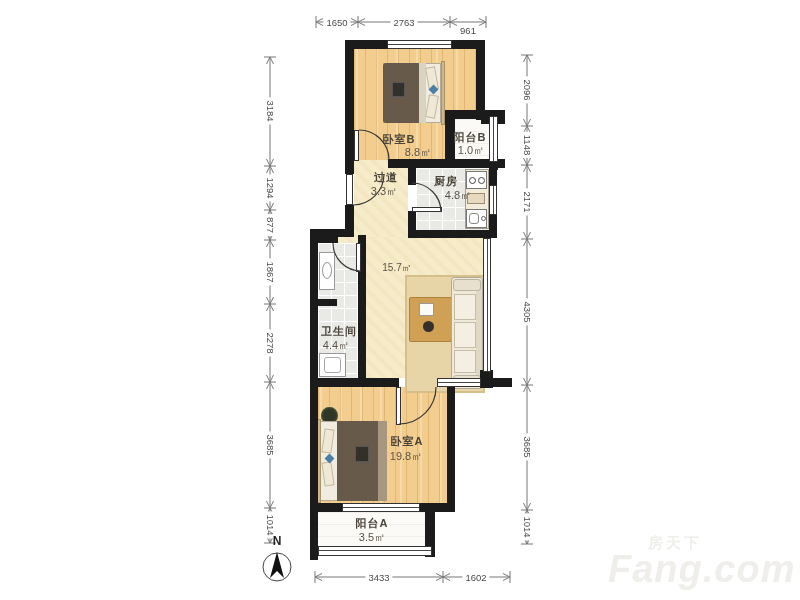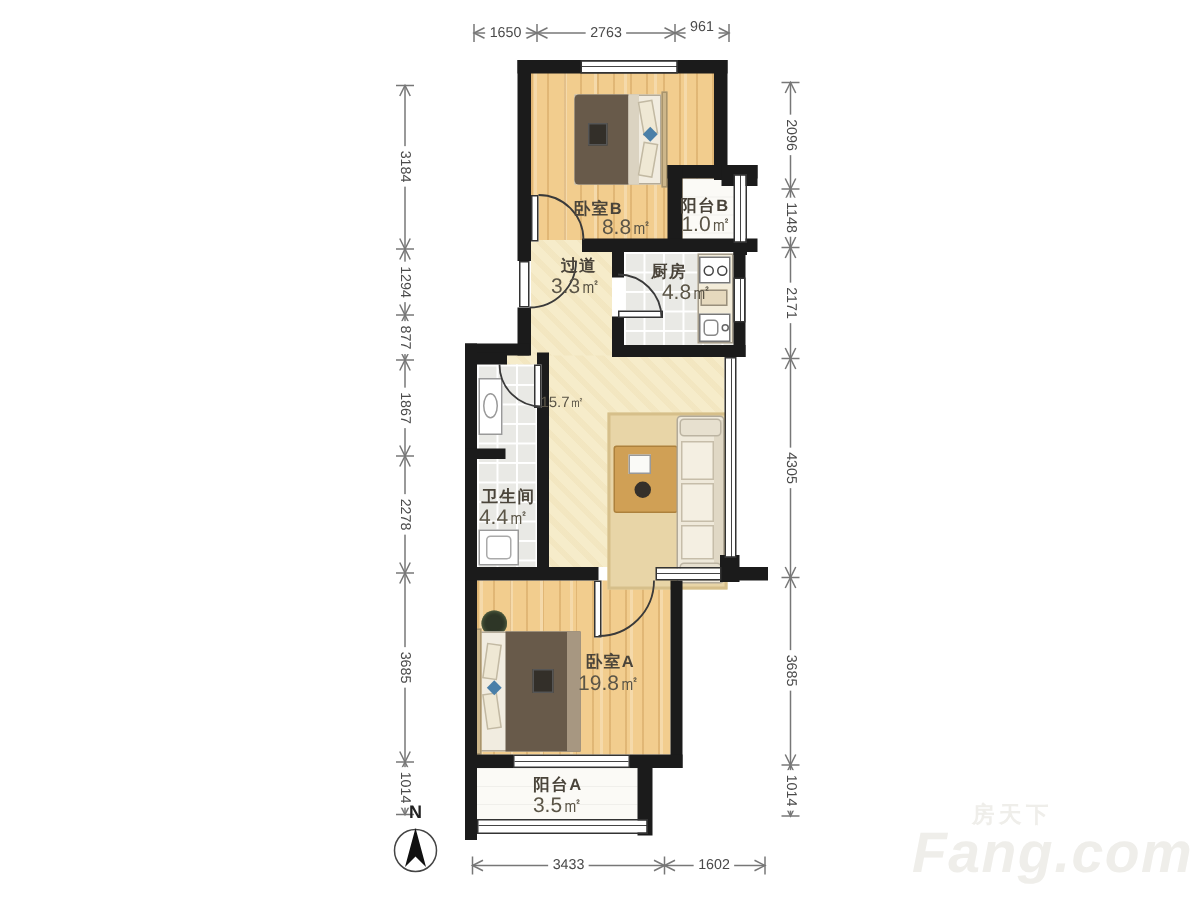--- a/index.html
+++ b/index.html
@@ -13,21 +13,21 @@
   .balc{background:#fbfaf6;background-image:linear-gradient(rgba(0,0,0,0.045) 1px,transparent 1px);background-size:12px 12px;}
   .win{position:absolute;box-sizing:border-box;border:1px solid #333;}
   .win-h{background:linear-gradient(to bottom,#fff 0 3px,#444 3px 4px,#fff 4px 100%);}
   .win-v{background:linear-gradient(to right,#fff 0 3px,#444 3px 4px,#fff 4px 100%);}
   .leaf{position:absolute;background:#fff;border:1px solid #333;box-sizing:border-box;}
   .dim{position:absolute;font-size:9.5px;color:#4a4a4a;background:#fff;padding:0 3px;
        transform:translate(-50%,-50%);white-space:nowrap;}
   .dim-v{transform:translate(-50%,-50%) rotate(90deg);}
   .rname{position:absolute;font-size:11px;font-weight:bold;color:#4a443a;letter-spacing:1px;
          transform:translate(-50%,-50%);white-space:nowrap;}
-  .rarea{position:absolute;font-size:14px;color:#5b5547;transform:translate(-50%,-50%);white-space:nowrap;}
+  .rarea{position:absolute;font-size:11px;color:#5b5547;transform:translate(-50%,-50%);white-space:nowrap;}
   .ov{position:absolute;left:0;top:0;width:800px;height:600px;pointer-events:none;}
   .fur{position:absolute;box-sizing:border-box;}
   .wm-en{position:absolute;font-size:38px;font-weight:bold;font-style:italic;color:#efeeea;letter-spacing:1px;}
   .wm-cn{position:absolute;font-size:15px;font-weight:bold;color:#efeeea;letter-spacing:3px;}
   .nlabel{position:absolute;font-size:12px;font-weight:bold;color:#222;transform:translate(-50%,-50%);}
 </style>
 </head>
 <body>
 
 <div id="canvas">
@@ -81,21 +81,21 @@
       <line x1="315" y1="577" x2="443" y2="577" marker-start="url(#ah)" marker-end="url(#ah)"></line>
       <line x1="443" y1="577" x2="510" y2="577" marker-start="url(#ah)" marker-end="url(#ah)"></line>
       <line x1="315" y1="571" x2="315" y2="583"></line>
         <line x1="443" y1="571" x2="443" y2="583"></line>
       <line x1="510" y1="571" x2="510" y2="583"></line>
     </g>
   </svg>
 
   <div class="dim" style="left:337px;top:22px">1650</div>
   <div class="dim" style="left:404px;top:22px">2763</div>
-  <div class="dim" style="left:468px;top:18px">961</div>
+  <div class="dim" style="left:468px;top:30px">961</div>
   <div class="dim dim-v" style="left:270px;top:111px">3184</div>
   <div class="dim dim-v" style="left:270px;top:188px">1294</div>
   <div class="dim dim-v" style="left:270px;top:225px">877</div>
   <div class="dim dim-v" style="left:270px;top:272px">1867</div>
   <div class="dim dim-v" style="left:270px;top:343px">2278</div>
   <div class="dim dim-v" style="left:270px;top:445px">3685</div>
   <div class="dim dim-v" style="left:270px;top:525px">1014</div>
   <div class="dim dim-v" style="left:527px;top:90px">2096</div>
   <div class="dim dim-v" style="left:527px;top:145px">1148</div>
   <div class="dim dim-v" style="left:527px;top:202px">2171</div>
@@ -218,21 +218,21 @@
   </svg>
 
   <div class="rname" style="left:399px;top:139px">卧室B</div>
   <div class="rarea" style="left:418px;top:152px">8.8㎡</div>
   <div class="rname" style="left:470px;top:137px">阳台B</div>
   <div class="rarea" style="left:471px;top:150px">1.0㎡</div>
   <div class="rname" style="left:386px;top:177px">过道</div>
   <div class="rarea" style="left:384px;top:191px">3.3㎡</div>
   <div class="rname" style="left:446px;top:181px">厨房</div>
   <div class="rarea" style="left:458px;top:195px">4.8㎡</div>
-  <div class="rarea" style="left:375px;top:268px;font-size:10px">15.7㎡</div>
+  <div class="rarea" style="left:397px;top:268px;font-size:10px">15.7㎡</div>
   <div class="rname" style="left:339px;top:331px">卫生间</div>
   <div class="rarea" style="left:336px;top:345px">4.4㎡</div>
   <div class="rname" style="left:407px;top:441px">卧室A</div>
   <div class="rarea" style="left:406px;top:456px">19.8㎡</div>
   <div class="rname" style="left:372px;top:523px">阳台A</div>
   <div class="rarea" style="left:372px;top:537px">3.5㎡</div>
 
   <div class="nlabel" style="left:277px;top:541px">N</div>
   <svg class="ov">
     <circle cx="277" cy="567" r="14" fill="#fff" stroke="#444" stroke-width="1"></circle>

